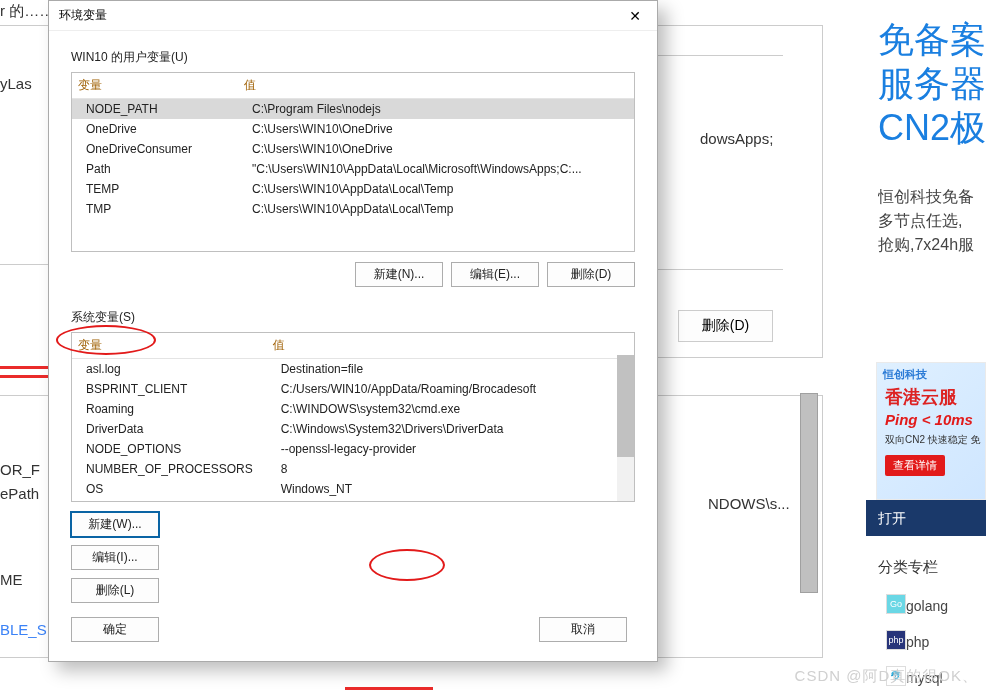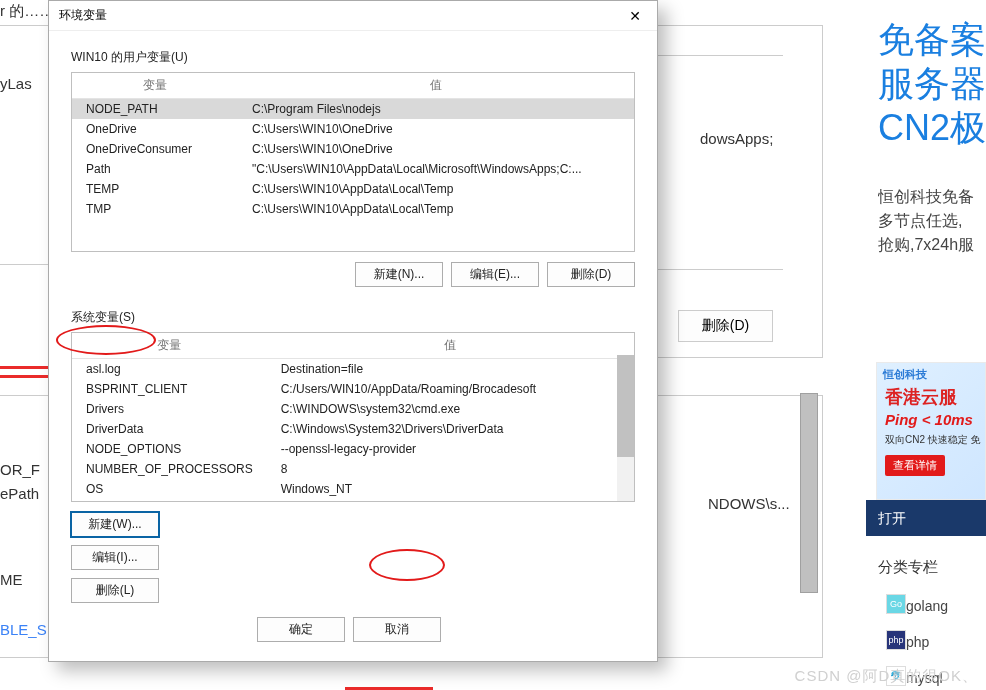--- a/index.html
+++ b/index.html
@@ -43,32 +43,32 @@
 
 .dialog { position: absolute; top: 0; left: 48px; width: 610px; height: 662px; background: #fff; border: 1px solid #aaa; box-shadow: 9px 9px 16px rgba(0,0,0,0.25); }
 .titlebar { height: 30px; display: flex; align-items: center; justify-content: space-between; padding-left: 10px; border-bottom: 1px solid #eee; }
 .titlebar-title { font-size: 12px; color: #000; }
 .close-x { width: 44px; height: 30px; display: flex; align-items: center; justify-content: center; font-size: 14px; font-family: Arial; }
 .body { padding: 18px 22px 6px 22px; }
 .section-label { font-size: 12px; color: #222; margin-bottom: 6px; }
 
 .tbl-wrap { border: 1px solid #bfbfbf; height: 180px; position: relative; background: #fff; }
 .tbl { width: 100%; border-collapse: collapse; font-size: 12px; }
-.tbl th { text-align: center; font-weight: normal; padding: 4px 6px; border-bottom: 1px solid #e4e4e4; background: #fff; color: #737373; }
+.tbl th { text-align: left; font-weight: normal; padding: 4px 6px; border-bottom: 1px solid #e4e4e4; background: #fff; color: #a16207; }
 .tbl th:first-child { width: 166px; }
 .tbl td { padding: 3px 14px; color: #222; white-space: nowrap; overflow: hidden; }
 .tbl tr.selected td { background: #d9d9d9; }
 .tbl-wrap2 { border: 1px solid #bfbfbf; height: 170px; position: relative; background: #fff; }
 .tbl-wrap2 .scroll-area { overflow: hidden; height: 168px; }
 .v-scrollbar { position: absolute; right: 0; top: 22px; bottom: 0; width: 17px; background: #f1f1f1; }
 .v-thumb { position: absolute; top: 0; left: 0; right: 0; height: 70%; background: #c1c1c1; }
 
 .btn-row { display: flex; justify-content: flex-end; gap: 8px; margin-top: 10px; margin-bottom: 22px; }
 .btn { width: 88px; height: 25px; background: #fdfdfd; border: 1px solid #adadad; font-size: 12px; color: #222; display:flex; align-items:center; justify-content:center; font-family: inherit;}
-.final-row { display: flex; justify-content: center; gap: 8px; margin-top: 14px; padding-right: 8px; }
+.final-row { display: flex; justify-content: space-between; gap: 8px; margin-top: 14px; padding-right: 8px; }
 
 
 .ellipse { position: absolute; border: 2px solid #e21a1a; border-radius: 50%; pointer-events: none; }
 .ellipse1 { top: 325px; left: 56px; width: 100px; height: 30px; }
 .ellipse2 { top: 549px; left: 369px; width: 76px; height: 32px; }
 .hilite-btn { outline: 2px solid #0a64a4; outline-offset: -1px; }
 
 .watermark { position: absolute; right: 8px; bottom: 4px; color: #d0d0d0; font-size: 15px; letter-spacing: 1px; font-weight: 400;}
 </style>
 </head>
@@ -193,21 +193,21 @@
           <tbody id="sys-tbody">
               <tr>
                 <td>asl.log</td>
                 <td>Destination=file</td>
               </tr>
               <tr>
                 <td>BSPRINT_CLIENT</td>
                 <td>C:/Users/WIN10/AppData/Roaming/Brocadesoft</td>
               </tr>
               <tr>
-                <td>Drivers</td>
+                <td>Roaming</td>
                 <td>C:\WINDOWS\system32\cmd.exe</td>
               </tr>
               <tr>
                 <td>DriverData</td>
                 <td>C:\Windows\System32\Drivers\DriverData</td>
               </tr>
               <tr>
                 <td>NODE_OPTIONS</td>
                 <td>--openssl-legacy-provider</td>
               </tr>

